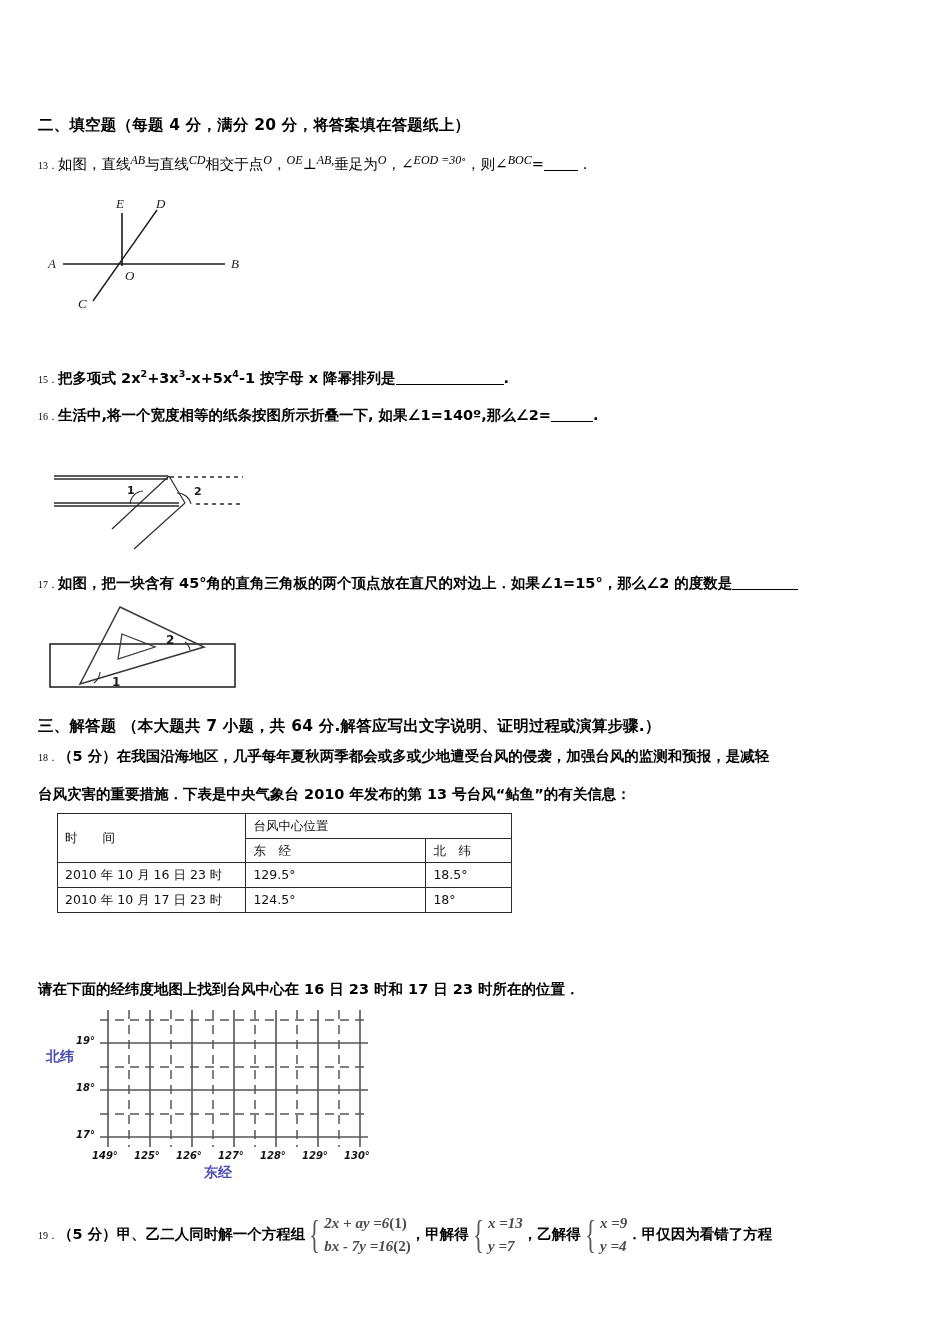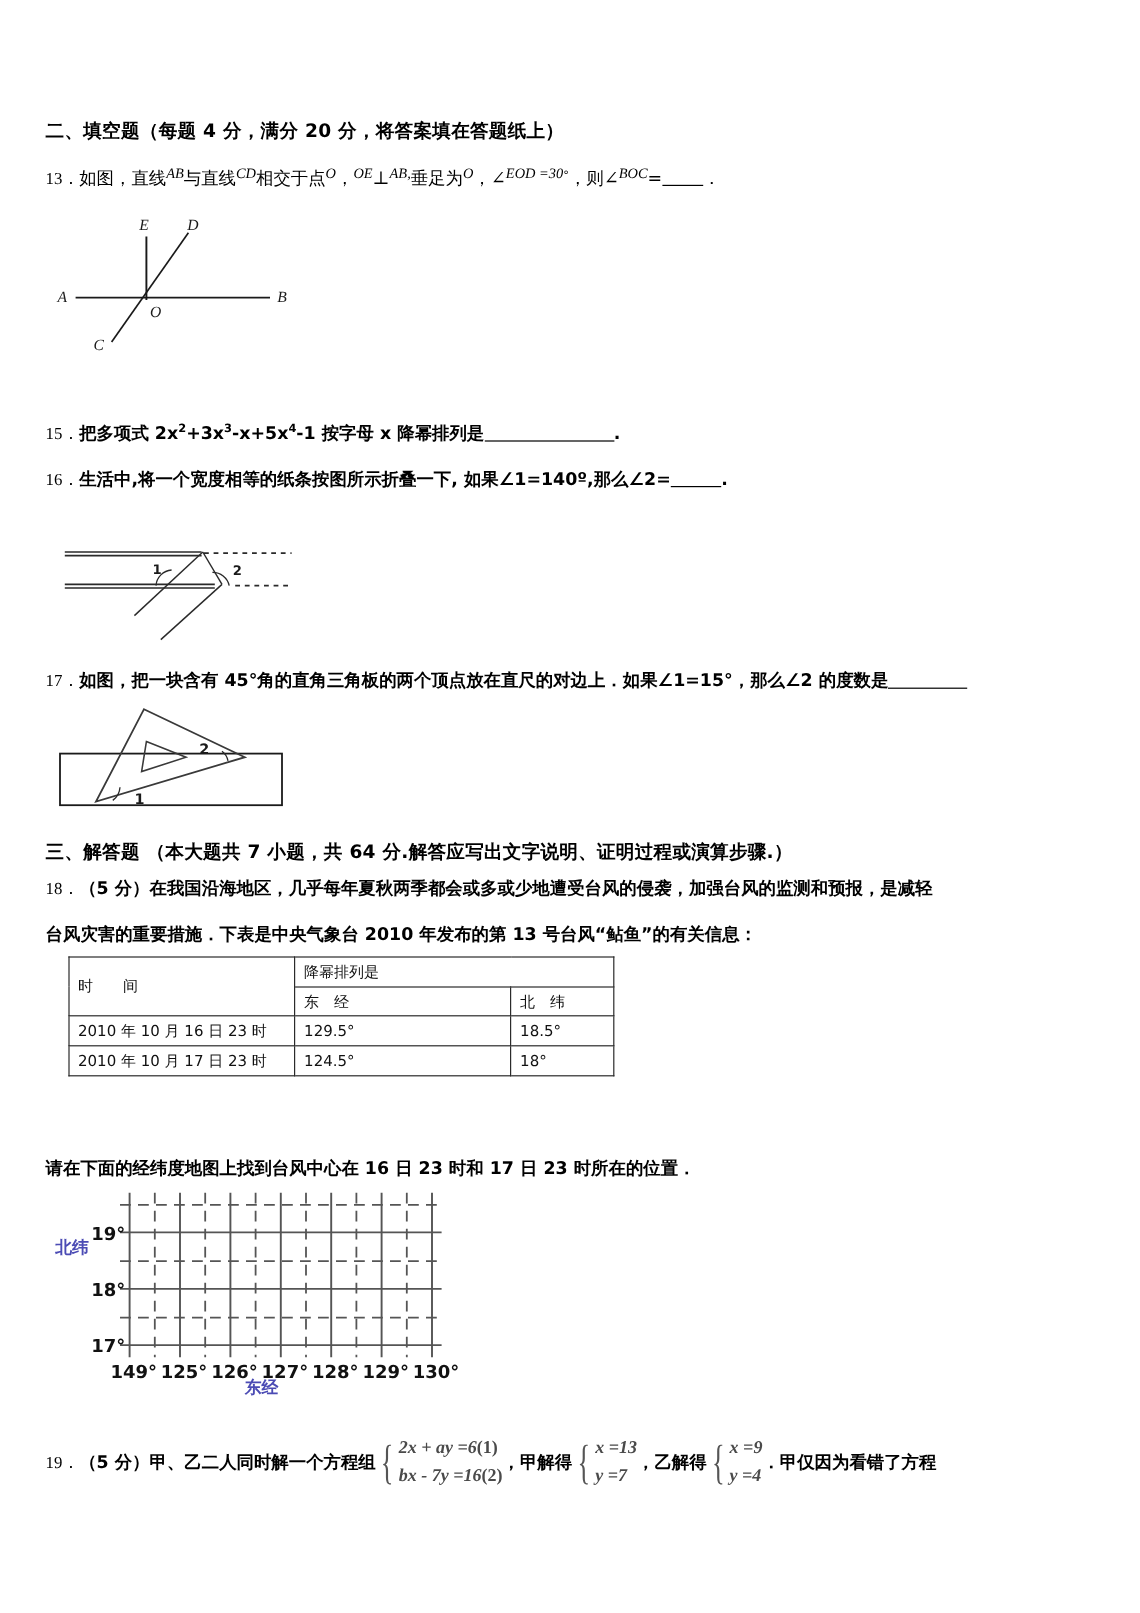--- a/index.html
+++ b/index.html
@@ -10,21 +10,21 @@
   body {
     width: 950px;
     height: 1344px;
     position: relative;
     font-family: "Liberation Serif", "DejaVu Serif", serif;
     color: #000000;
     overflow: hidden;
   }
   .page {
     position: absolute;
-    left: 0; top: 0;
+    left: 0; top: 16px;
     width: 950px;
     height: 952px;
   }
 
   
   .sec-head {
     position: absolute;
     font-family: "DejaVu Sans", "Liberation Sans", sans-serif;
     font-weight: bold;
     font-size: 15.5px;
@@ -32,21 +32,21 @@
     white-space: nowrap;
   }
   .qline {
     position: absolute;
     font-family: "DejaVu Sans", "Liberation Sans", sans-serif;
     font-size: 14.5px;
     white-space: nowrap;
   }
   .qnum {
     font-family: "Liberation Serif", serif;
-    font-size: 14px;
+    font-size: 10px;
   }
   .bold {
     font-weight: bold;
   }
   .mathi {
     font-family: "Liberation Serif", "DejaVu Serif", serif;
     font-style: italic;
     font-size: 15px;
   }
   .sup {
@@ -82,24 +82,25 @@
     vertical-align: middle;
     line-height: 1.25;
     color: #111;
   }
 
   
   .gridwrap { position: absolute; }
   .axlab {
     position: absolute;
     font-family: "DejaVu Sans", "Liberation Sans", sans-serif;
-    font-size: 15px;
+    font-size: 10px;
     font-weight: bold;
     color: #111;
     white-space: nowrap;
+    font-style: italic;
   }
   .bluelab {
     position: absolute;
     font-family: Liberation Serif, serif;
     font-size: 14px;
     font-weight: bold;
     white-space: nowrap;
   }
 
   
@@ -218,21 +219,21 @@
 
   <div class="qline bold" style="left:38px; top:731px;">
     <span class="qnum" style="font-weight:normal;">18．</span><span>（5 分）</span><span>在我国沿海地区，几乎每年夏秋两季都会或多或少地遭受台风的侵袭，加强台风的监测和预报，是减轻</span>
   </div>
   <div class="qline bold" style="left:38px; top:769px;">台风灾害的重要措施．下表是中央气象台 2010 年发布的第 13 号台风“鲇鱼”的有关信息：</div>
 
   <table class="ttable" style="left:57px; top:797px; width:455px;">
     <tbody>
         <tr>
       <td rowspan="2" style="width:190px;">时　　间</td>
-      <td colspan="2">降幂排列是</td>
+      <td colspan="2">台风中心位置</td>
     </tr>
     <tr>
       <td style="width:180px;">东　经</td>
       <td style="width:75px;">北　纬</td>
     </tr>
     <tr>
       <td>2010 年 10 月 16 日 23 时</td>
       <td>129.5°</td>
       <td>18.5°</td>
     </tr>

